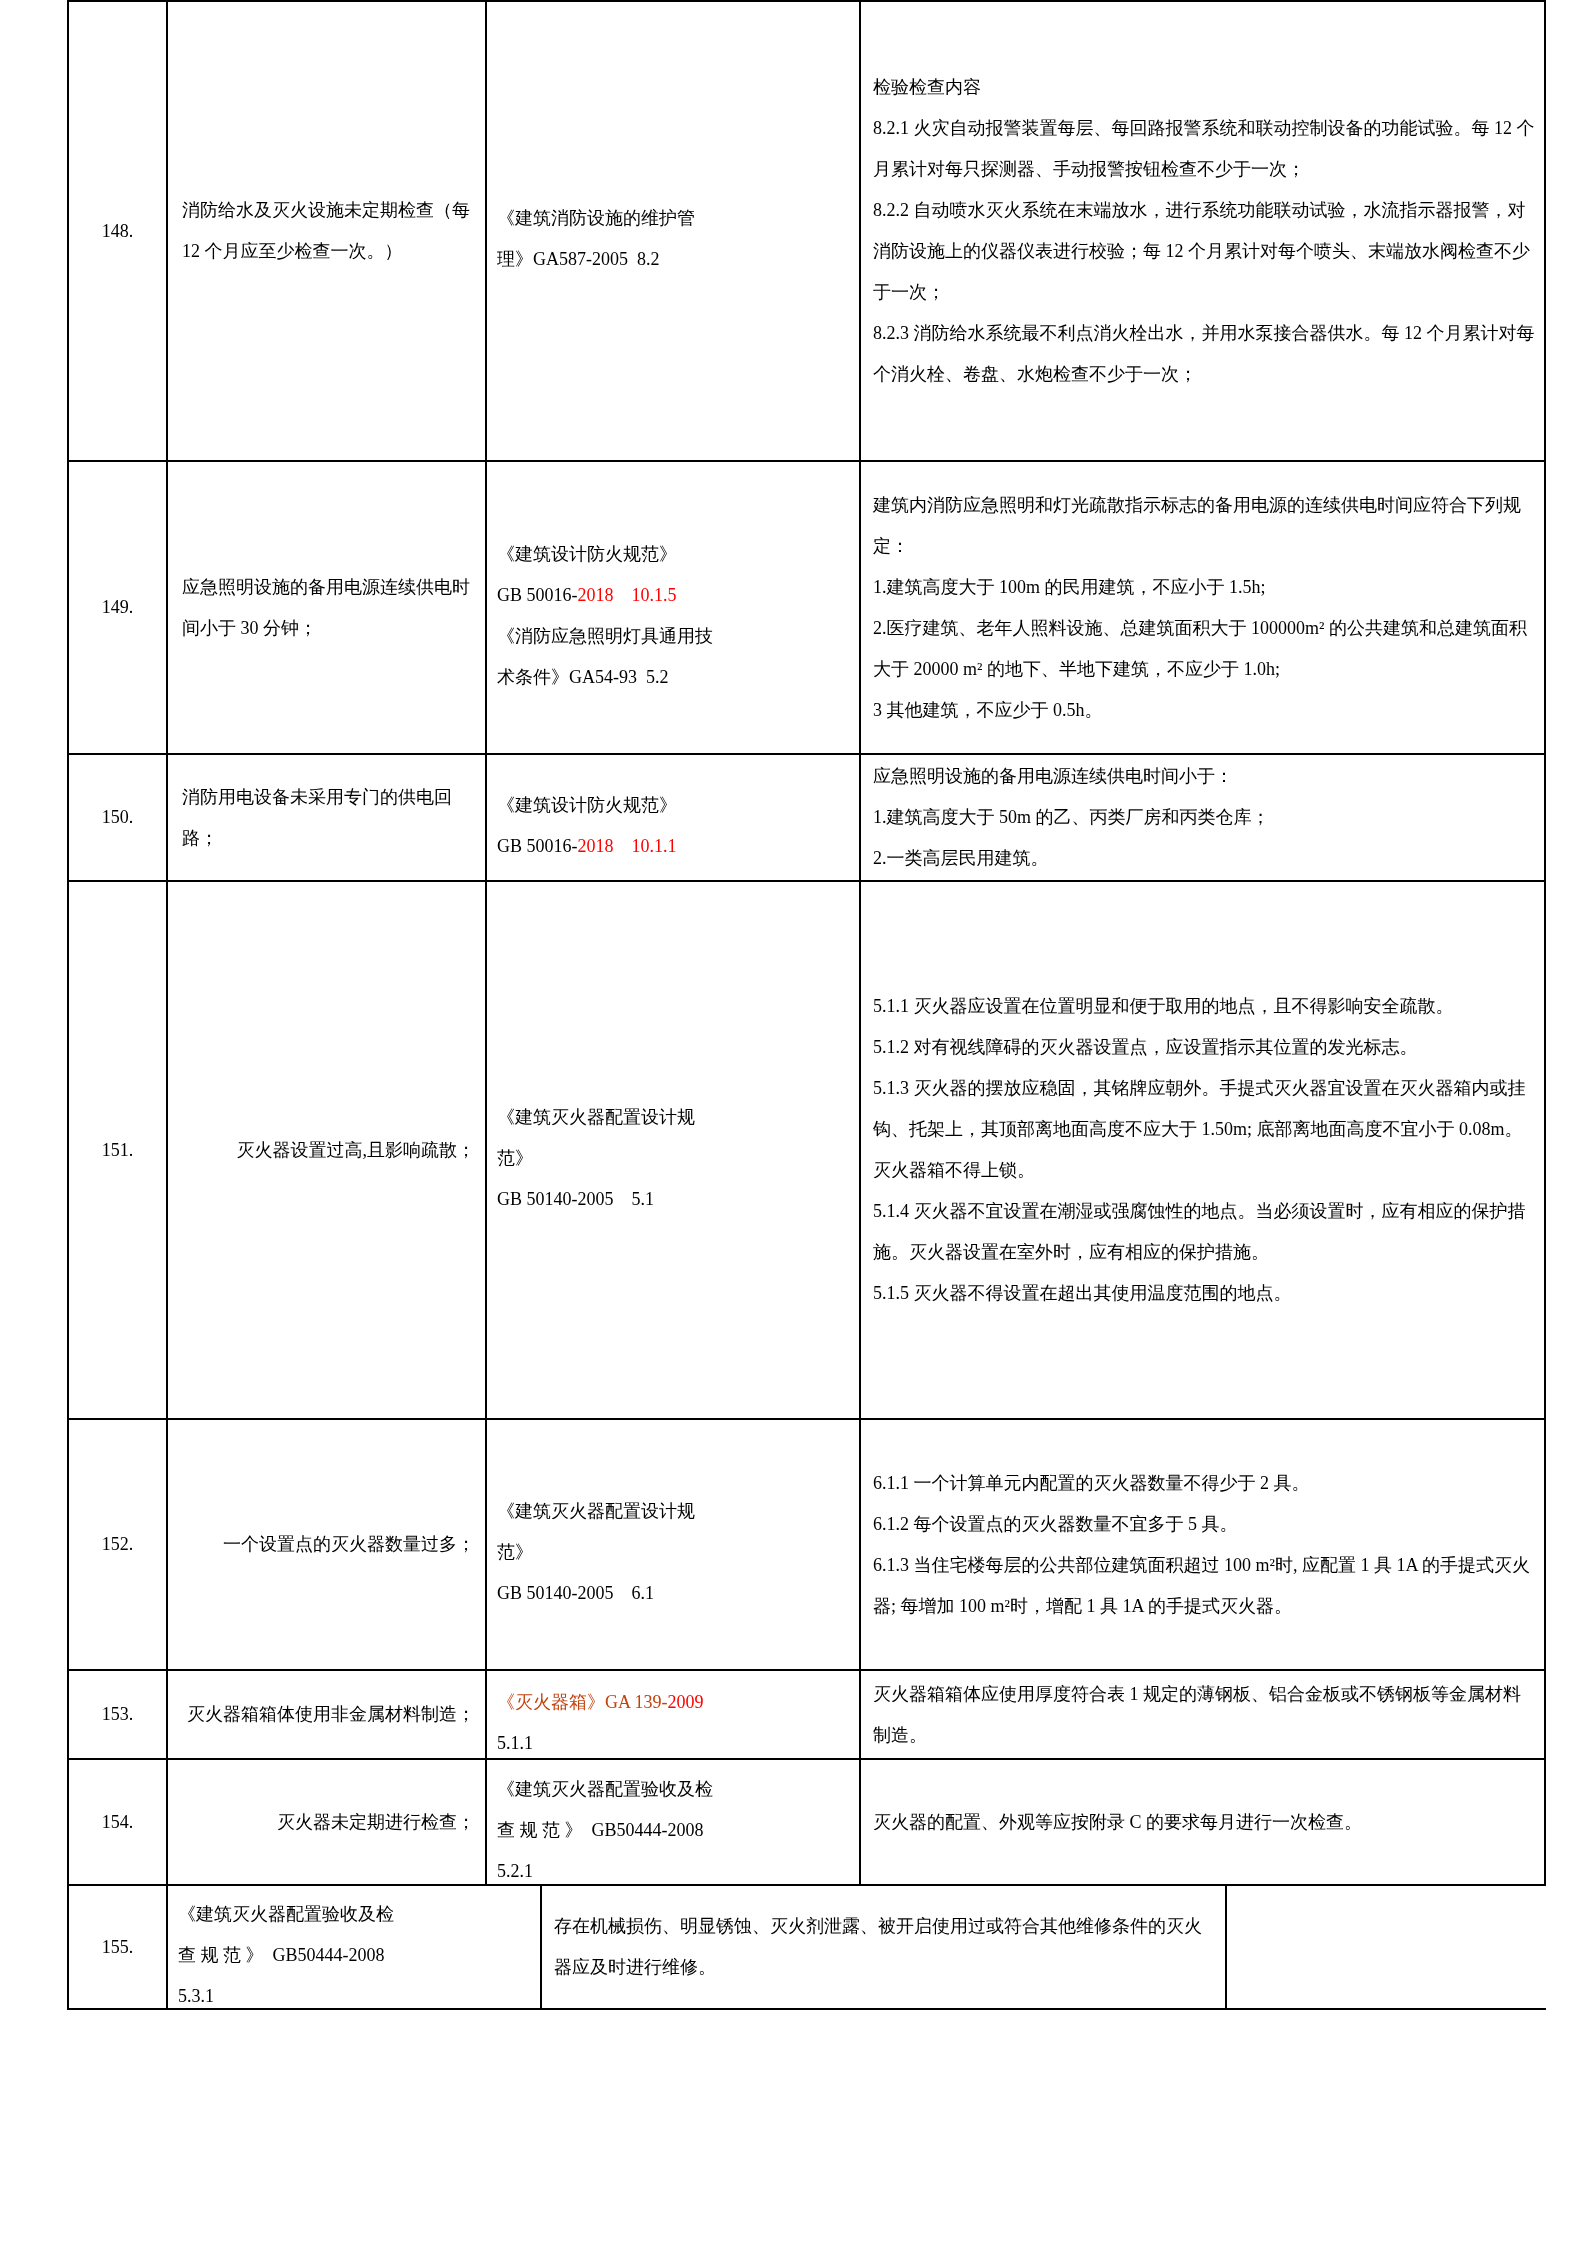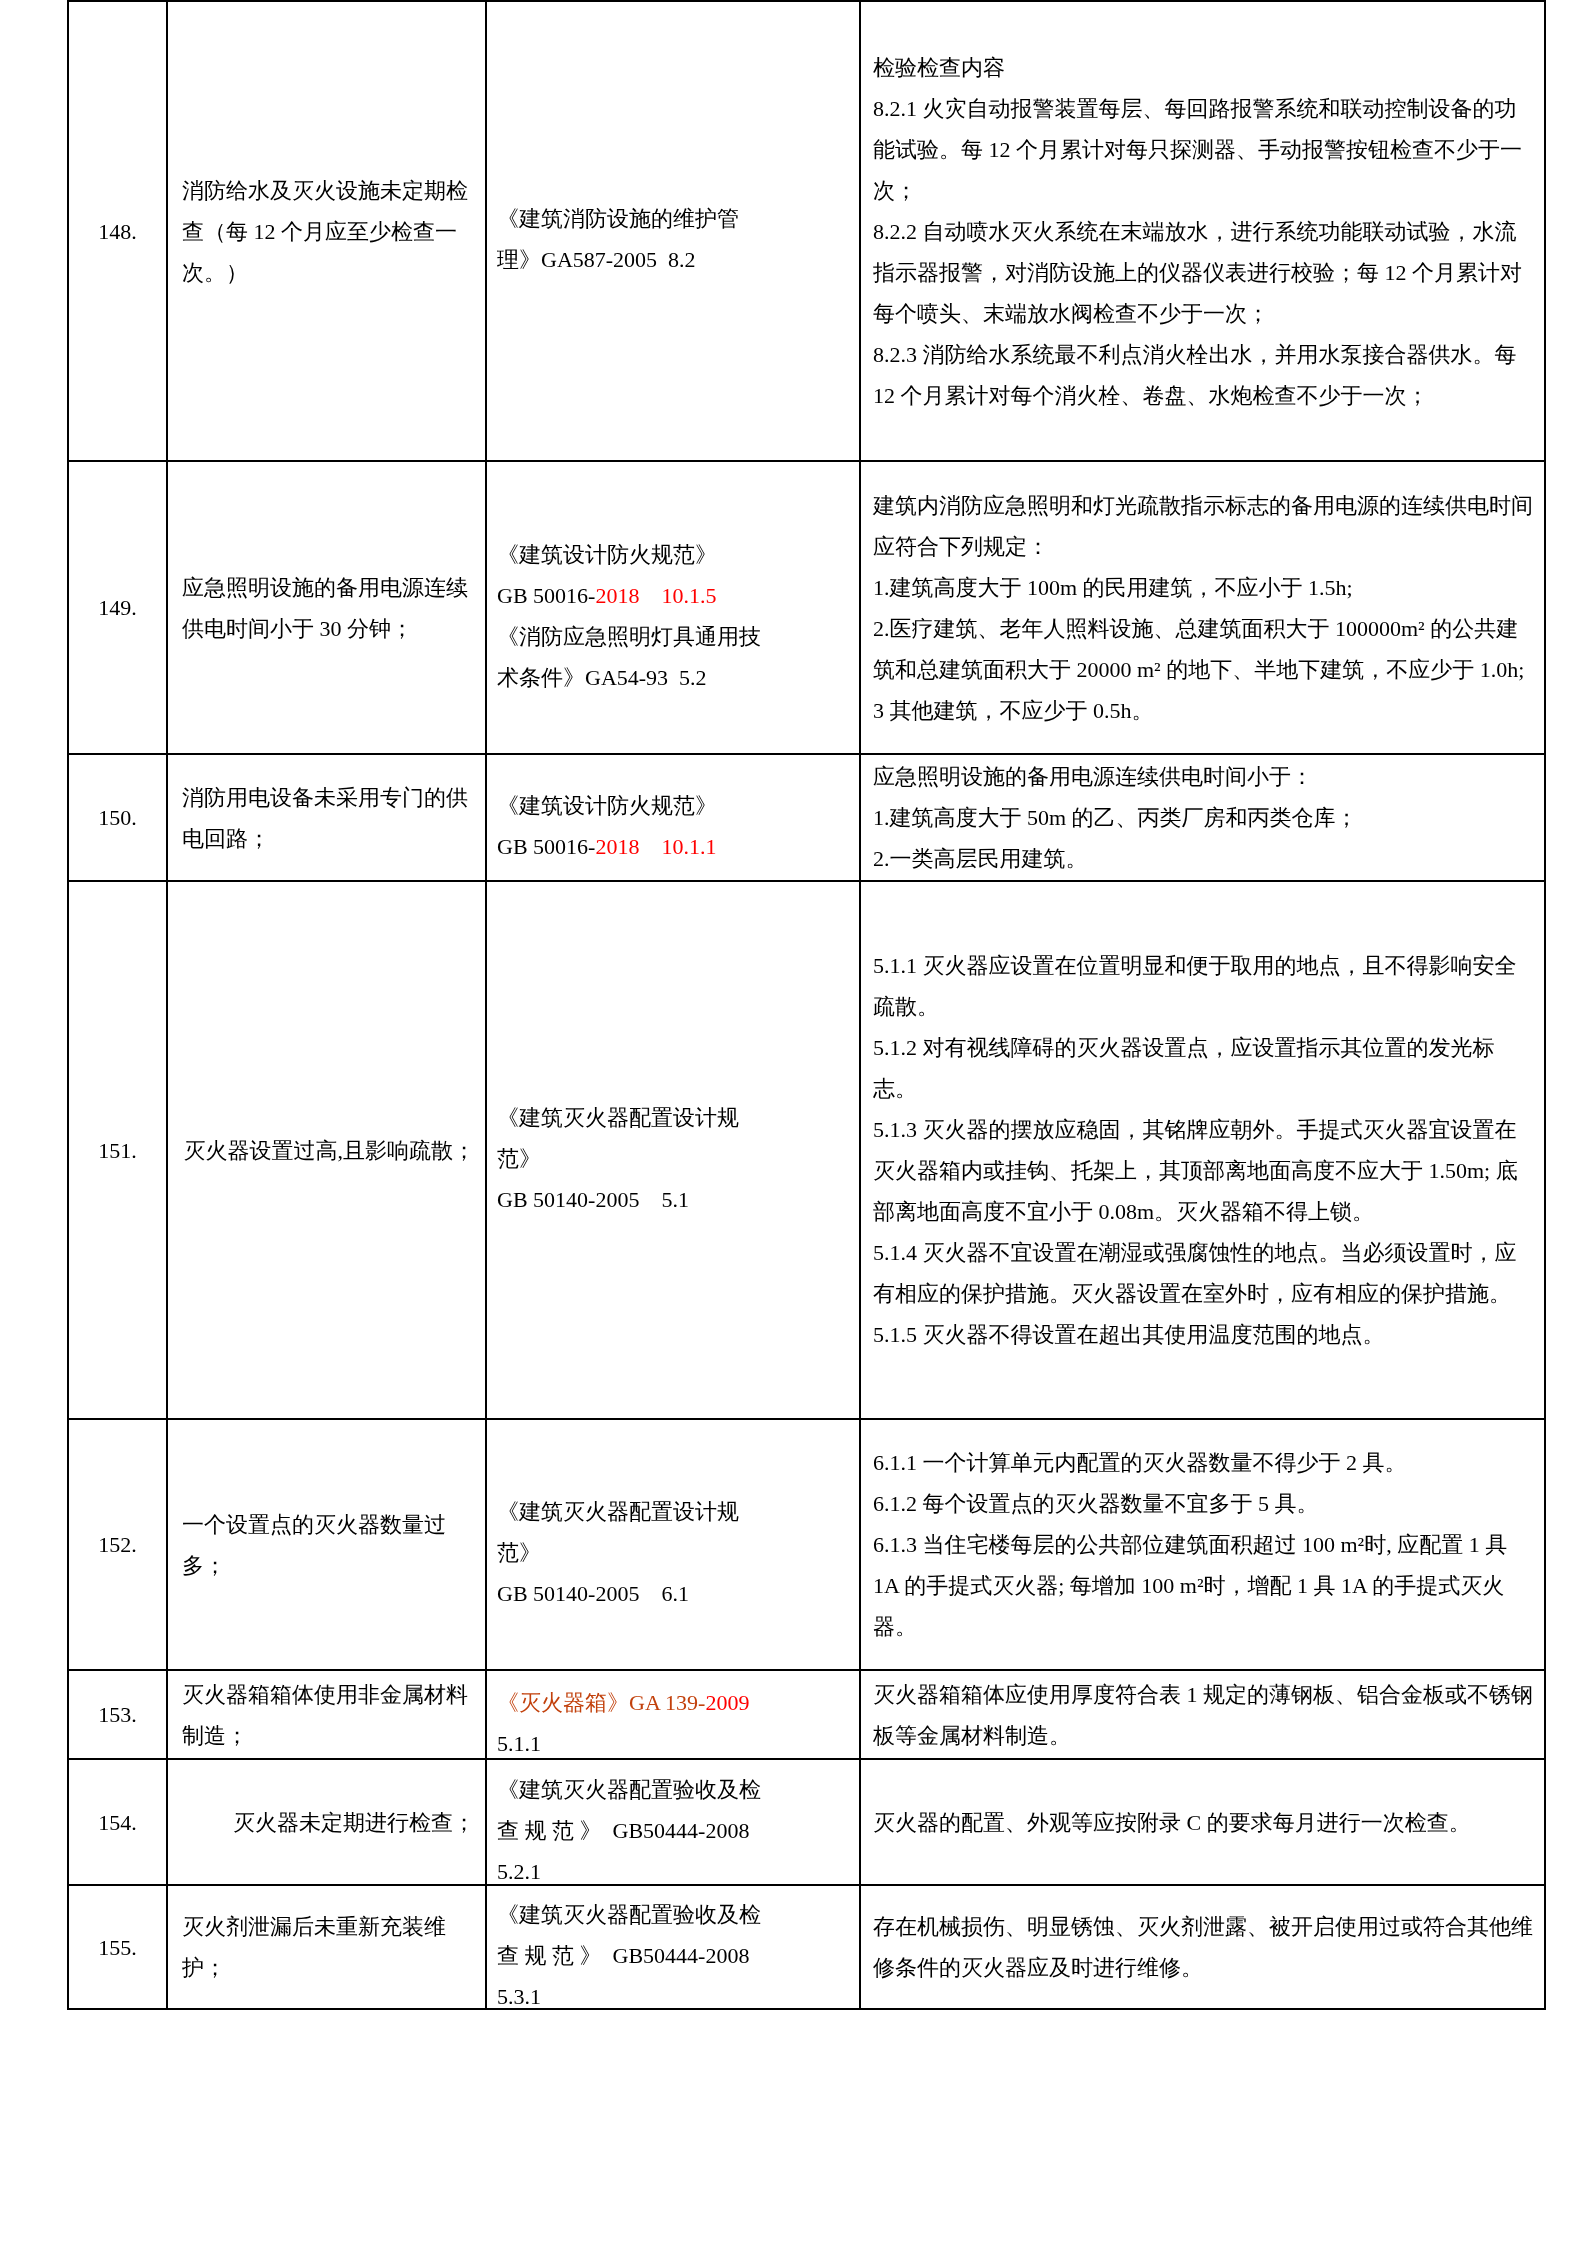--- a/index.html
+++ b/index.html
@@ -15,21 +15,21 @@
     width:1477px;
     border-top:2px solid #000;
     border-left:2px solid #000;
   }
   .tr{display:flex;border-bottom:2px solid #000;box-sizing:border-box;}
   .td{
     border-right:2px solid #000;
     box-sizing:border-box;
     display:flex;align-items:center;
     overflow:hidden;
-    font-size:22px;line-height:41px;
+    font-size:18px;line-height:41px;
   }
   .c1{width:99px;justify-content:center;}
   .c2{width:319px;padding:0 10px 0 14px;justify-content:flex-end;}
   .c3{width:374px;padding:16px 8px 0 10px;}
   .c4{width:685px;padding:0 6px 0 12px;}
   .para{white-space:pre-wrap;}
   .reg{white-space:pre-wrap;}
   .issue{word-break:break-word;}
 </style>
 </head>
@@ -180,23 +180,20 @@
           <div class="paras">
             <div class="para">灭火器的配置、外观等应按附录 C 的要求每月进行一次检查。</div>
           </div>
         </div>
     </div>
 
     <div class="tr" style="height:124px">
       <div class="td c1">
           <span>155.</span>
         </div>
-      <div class="td c2">
-          <div class="issue">灭火剂泄漏后未重新充装维护；</div>
-        </div>
       <div class="td c3">
           <div class="reg"><span style="color: rgb(0, 0, 0);">《建筑灭火器配置验收及检
 查 规 范 》  GB50444-2008
 5.3.1</span></div>
         </div>
       <div class="td c4">
           <div class="paras">
             <div class="para">存在机械损伤、明显锈蚀、灭火剂泄露、被开启使用过或符合其他维修条件的灭火器应及时进行维修。</div>
           </div>
         </div>

